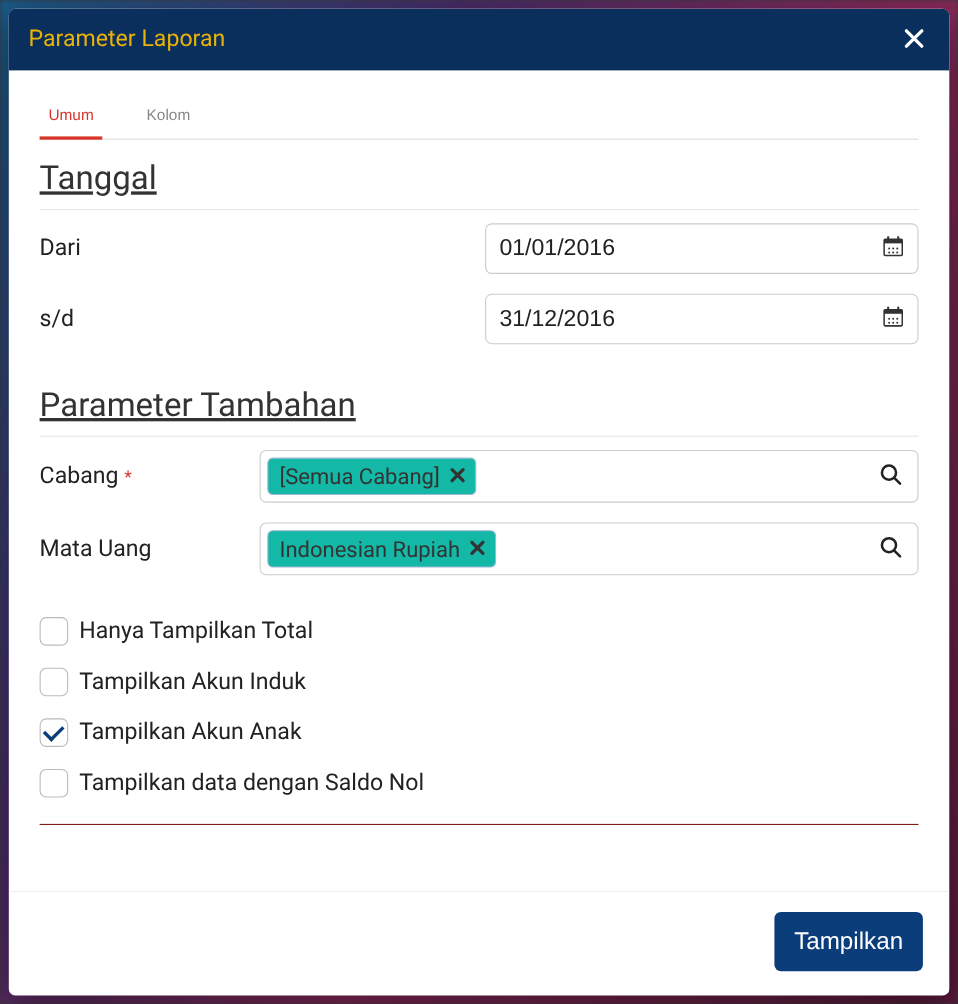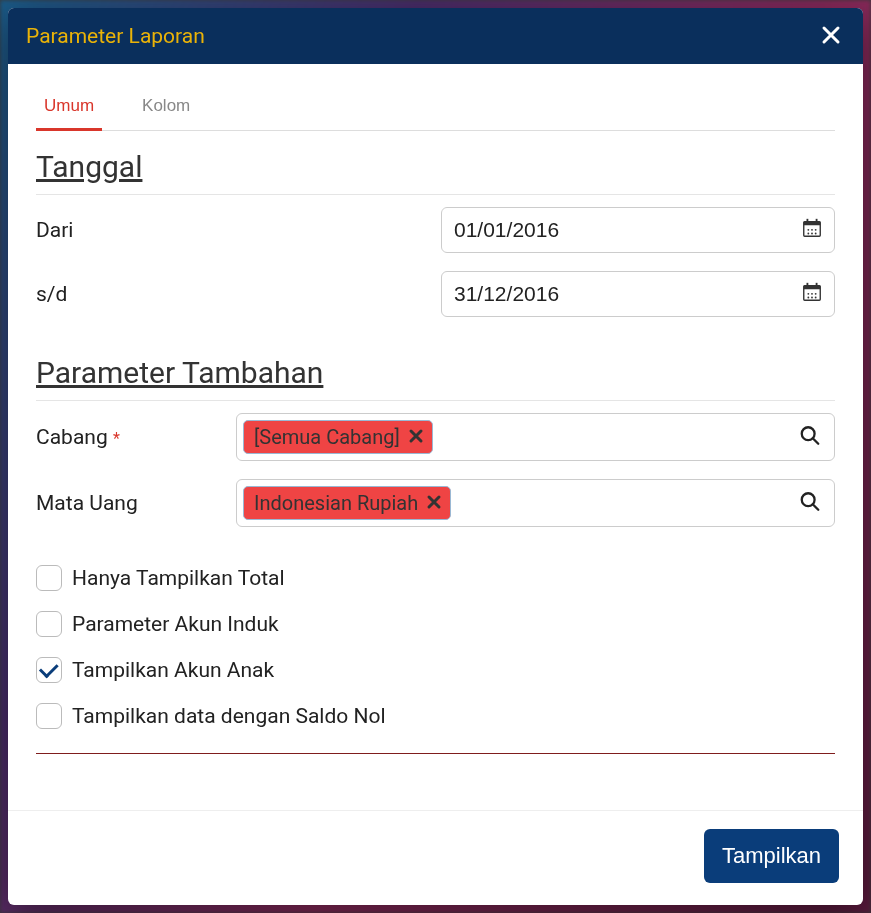--- a/index.html
+++ b/index.html
@@ -61,21 +61,21 @@
       overflow-y: auto;
     }
     .tabs {
       display: flex;
       gap: 32px;
       border-bottom: 1px solid #ddd;
       margin-bottom: 18px;
     }
     .tab {
       padding: 12px 8px 14px 8px;
-      font-size: 17px;
+      font-size: 14px;
       color: #888;
       cursor: pointer;
       border: none;
       background: none;
       position: relative;
     }
     .tab.active {
       color: #d9362b;
     }
     .tab.active::after {
@@ -142,21 +142,21 @@
       top: 50%;
       transform: translateY(-50%);
       background: none;
       border: none;
       cursor: pointer;
       padding: 6px;
     }
     .tag {
       display: inline-flex;
       align-items: center;
-      background: #ef4444;
+      background: #14b8a6;
       border: 1px solid #9ab8d4;
       border-radius: 5px;
       padding: 4px 8px 4px 10px;
       font-size: 20px;
       color: #333;
       gap: 8px;
     }
     .tag-remove {
       background: none;
       border: none;
@@ -356,21 +356,21 @@
 
     <div class="section-spacer"></div>
 
     <div class="checkbox-row">
       <div class="checkbox"></div>
       <label class="checkbox-label">Hanya Tampilkan Total</label>
     </div>
 
     <div class="checkbox-row">
       <div class="checkbox"></div>
-      <label class="checkbox-label">Parameter Akun Induk</label>
+      <label class="checkbox-label">Tampilkan Akun Induk</label>
     </div>
 
     <div class="checkbox-row">
       <div class="checkbox checked"></div>
       <label class="checkbox-label">Tampilkan Akun Anak</label>
     </div>
 
     <div class="body-scroll">
     <div class="checkbox-row">
       <div class="checkbox"></div>

